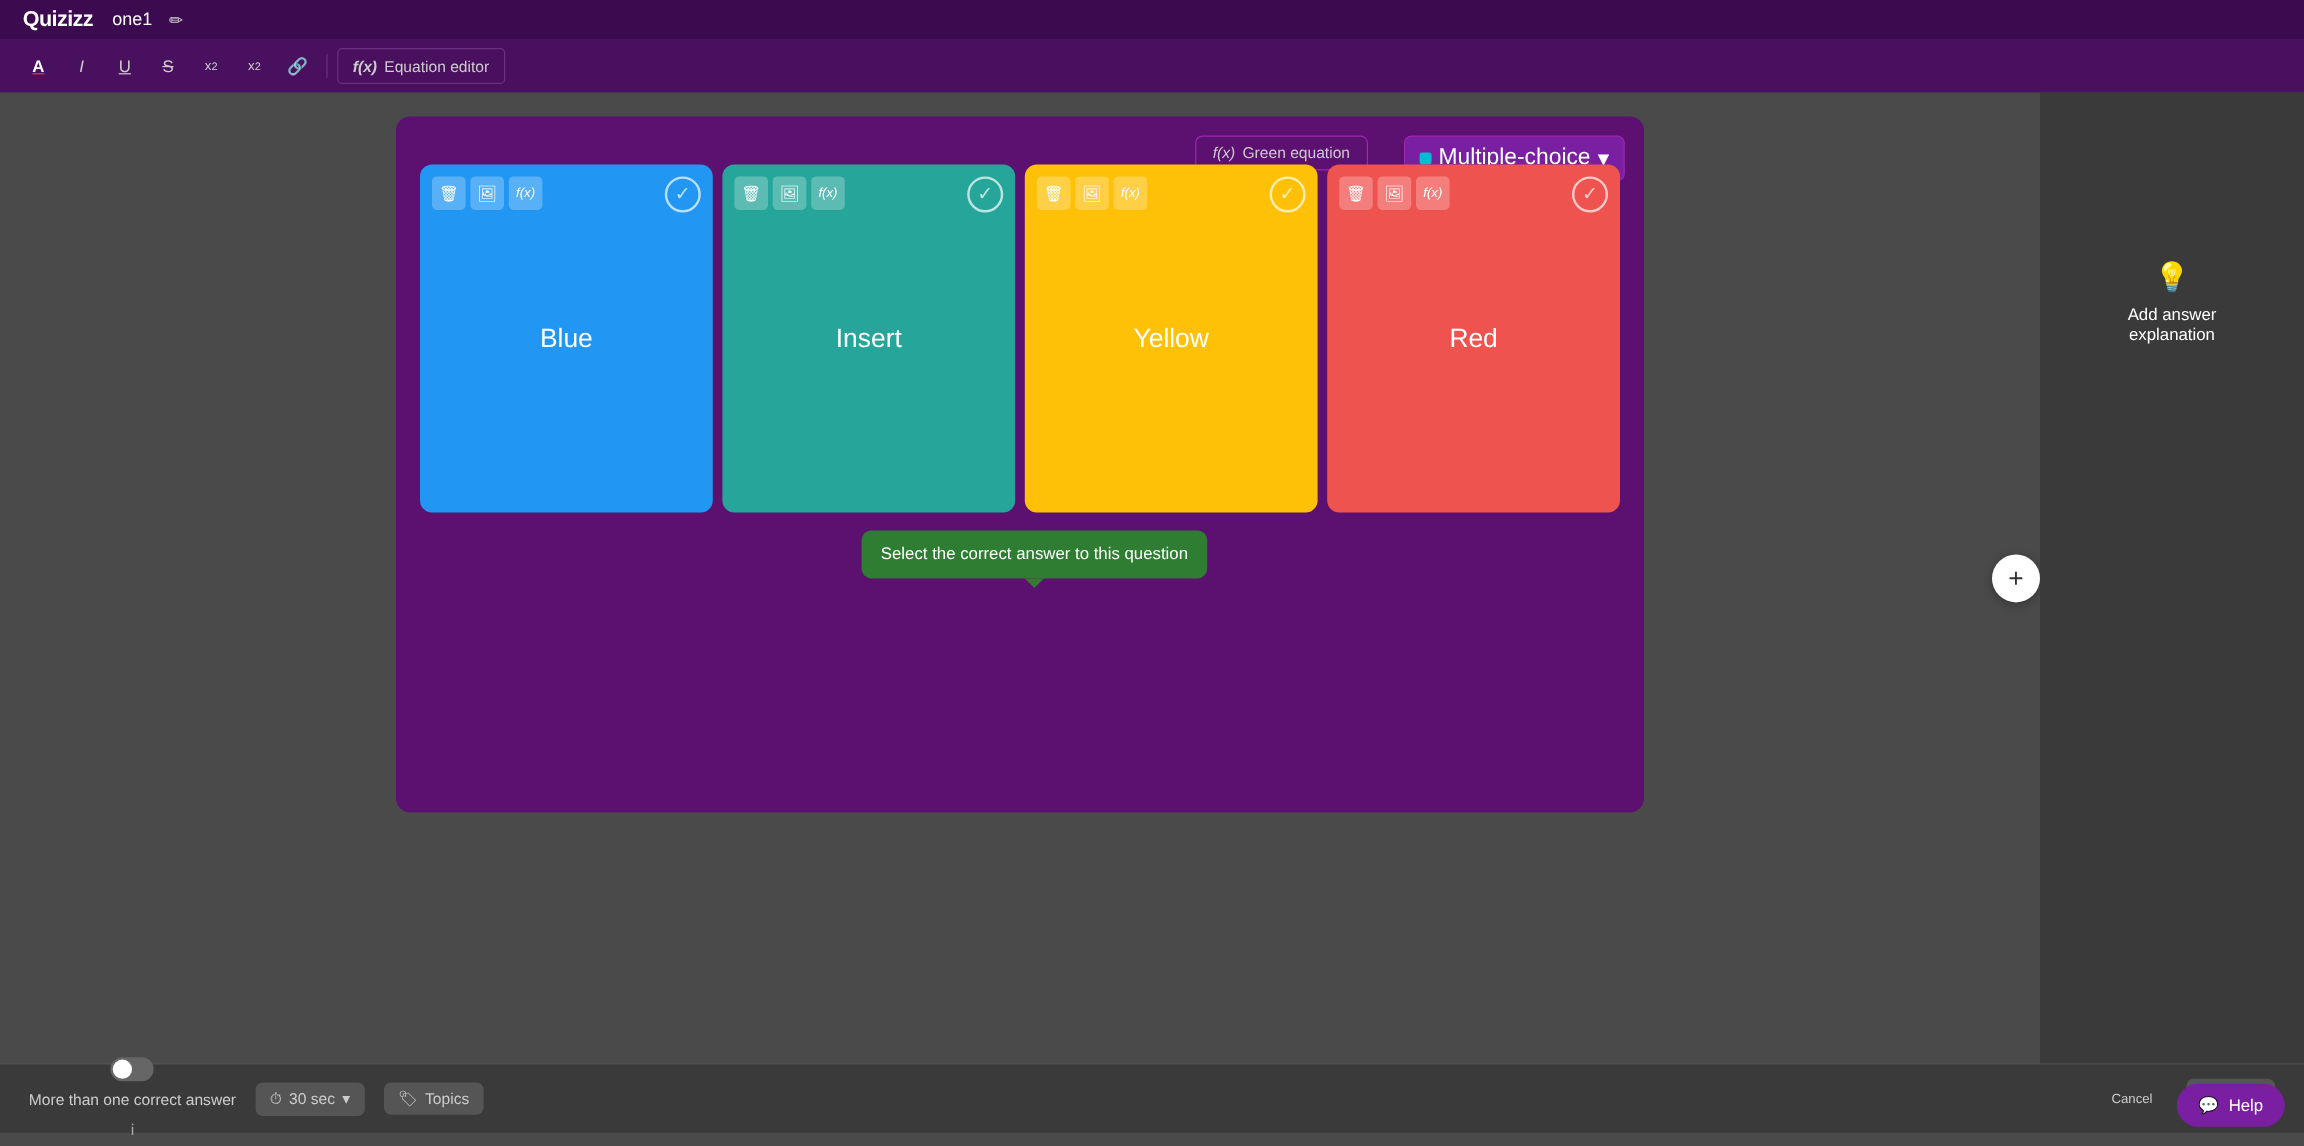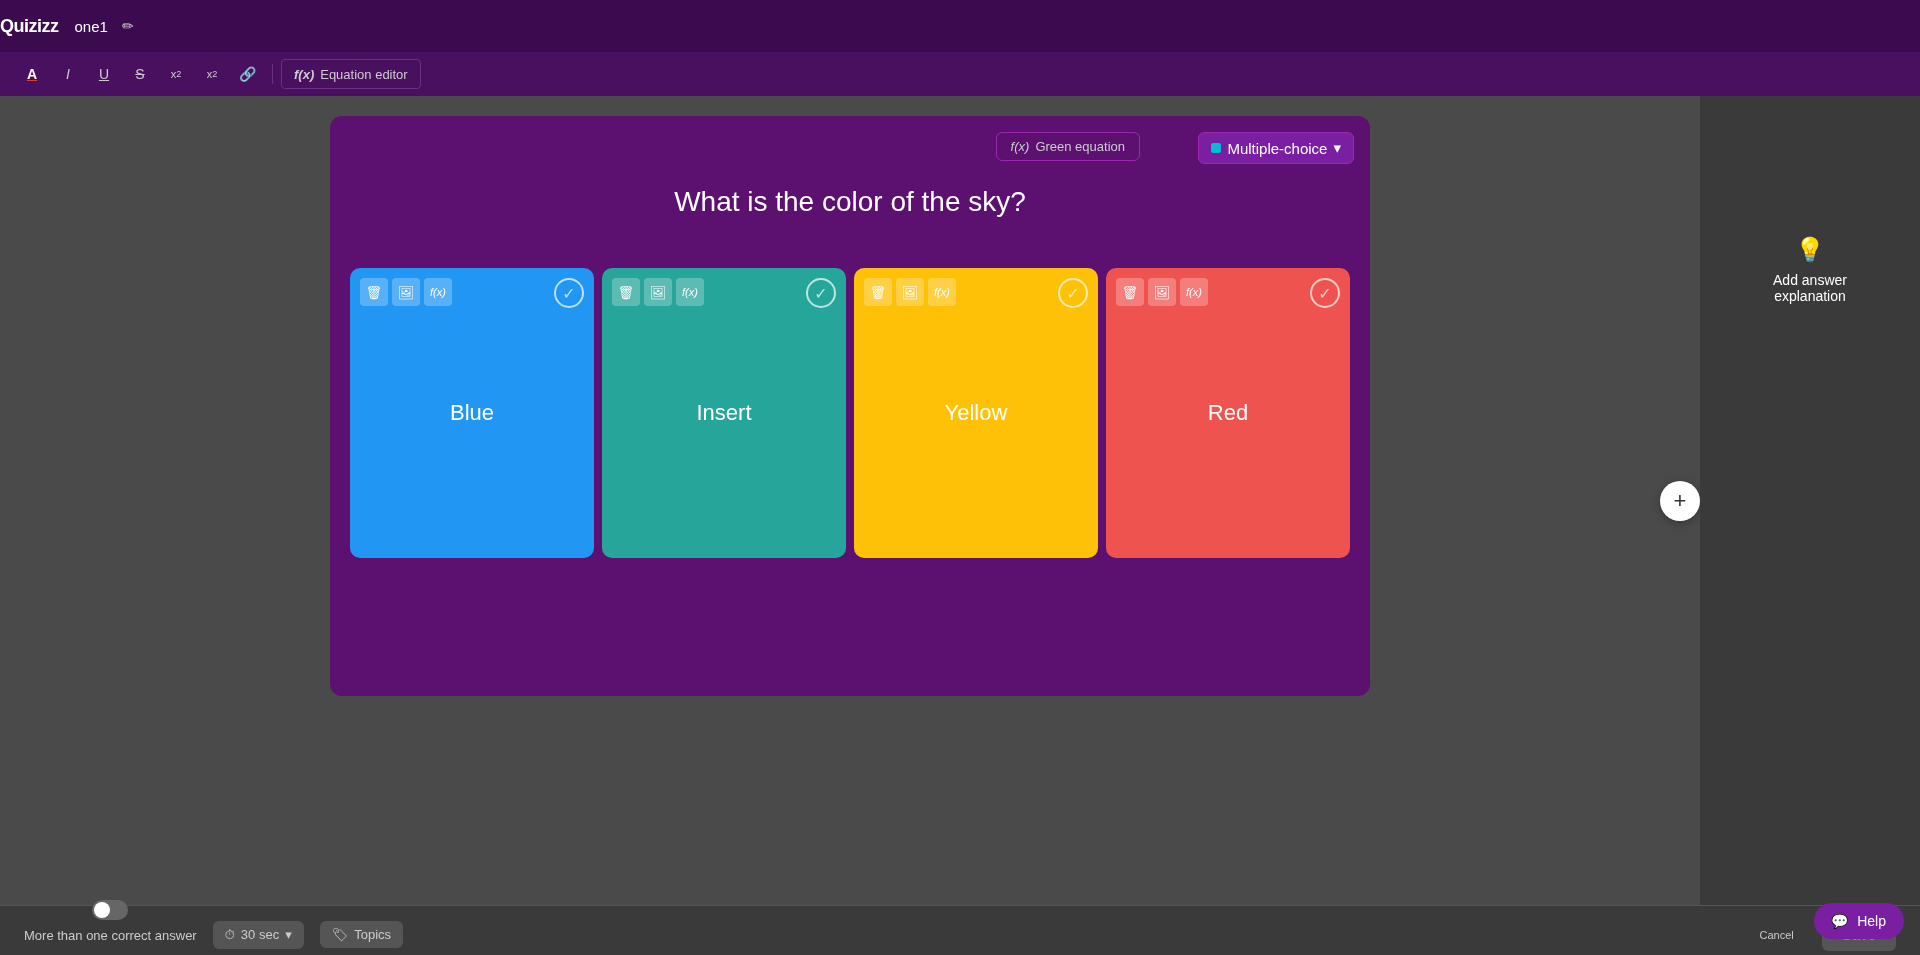--- a/index.html
+++ b/index.html
@@ -1,20 +1,20 @@
 <!DOCTYPE html>
 <html><head>
   <meta charset="utf-8">
   <style>
     * { box-sizing: border-box; margin: 0; padding: 0; }
     body { width: 1920px; height: 955px; background: #4a4a4a; font-family: 'Segoe UI', Arial, sans-serif; overflow: hidden; }
 
     
     #topbar {
-      width: 100%; height: 52px; background: #3b0a4f; display: flex; align-items: center; padding: 0 0; gap: 12px; text-align: right;
+      width: 100%; height: 33px; background: #3b0a4f; display: flex; align-items: center; padding: 0 19px; gap: 12px; text-align: right;
     }
     #logo { color: #fff; font-weight: 800; font-size: 18px; letter-spacing: -0.5px; }
     #quiz-name { color: #fff; font-size: 15px; margin-left: 4px; }
     #edit-icon { color: #ccc; font-size: 14px; cursor: pointer; margin-left: 2px; }
 
     
     #formattingbar {
       width: 100%; height: 44px; background: #4a1060; display: flex; align-items: center; padding: 0 16px; gap: 4px;
     }
     .fmt-btn {
@@ -42,21 +42,21 @@
     }
 
     
     #card-top-right {
       position: absolute; top: 16px; right: 16px; display: flex; align-items: center; gap: 8px;
     }
 
     
     #question-type-dropdown {
       display: flex; align-items: center; gap: 6px; background: #7b1fa2; border: 1px solid #9c27b0;
-      color: #fff; padding: 6px 12px; border-radius: 6px; font-size: 15px; cursor: pointer;
+      color: #fff; padding: 6px 12px; border-radius: 6px; font-size: 19px; cursor: pointer;
     }
     #question-type-dropdown .dot { width: 10px; height: 10px; background: #00bcd4; border-radius: 2px; }
 
     
     #insert-equation-btn {
       display: flex; align-items: center; gap: 6px; background: transparent; border: 1px solid #9c27b0;
       color: #ccc; padding: 6px 14px; border-radius: 6px; font-size: 13px; cursor: pointer;
     }
 
     
@@ -204,24 +204,24 @@
         </div>
       </div>
 
       <div style="position:absolute; top: 16px; right: 230px;">
         <button id="insert-equation-btn">
           <span style="font-style:italic;">f(x)</span>
           <span>Green equation</span>
         </button>
       </div>
 
-      <div id="question-text-area">
-        <div id="question-text">What is the color of the sky?</div>
-      </div>
-
+
+      <div id="tooltip">
+        <span>Select the correct answer to this question</span>
+      </div>
 
       <div id="answer-grid">
 
         <div class="answer-card blue">
           <div class="answer-toolbar">
             <button class="ans-tool-btn">🗑</button>
             <button class="ans-tool-btn">🖼</button>
             <button class="ans-tool-btn" style="font-style:italic;font-size:11px;">f(x)</button>
           </div>
           <span>Blue</span>

